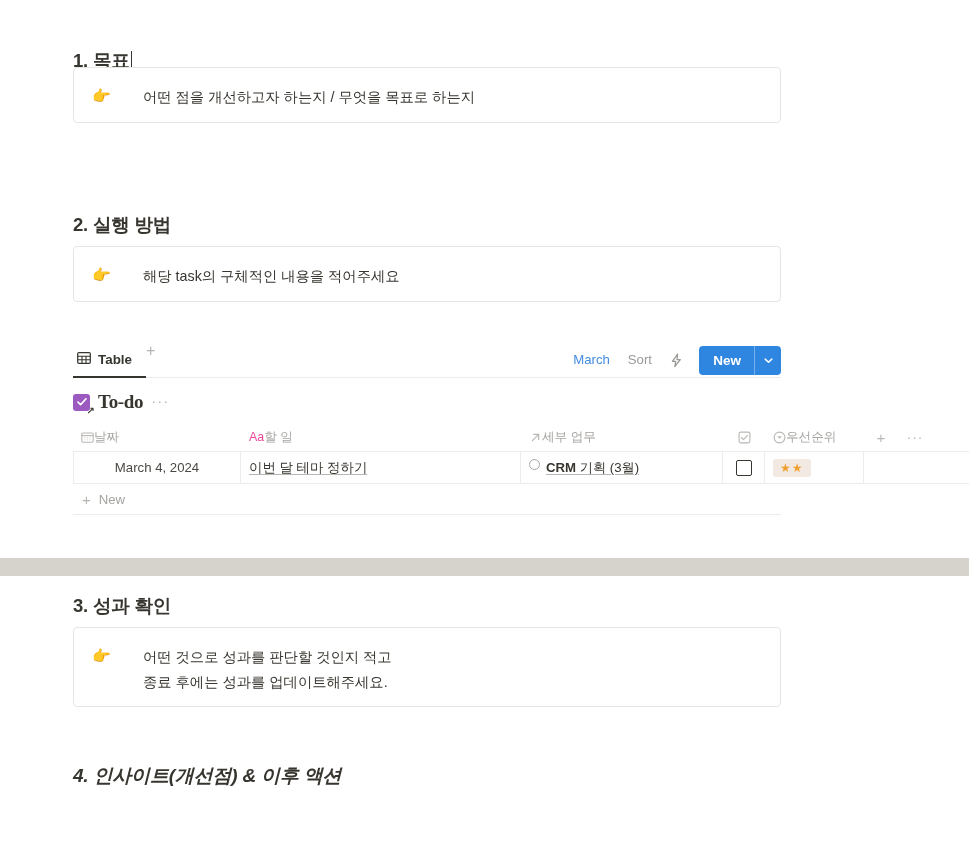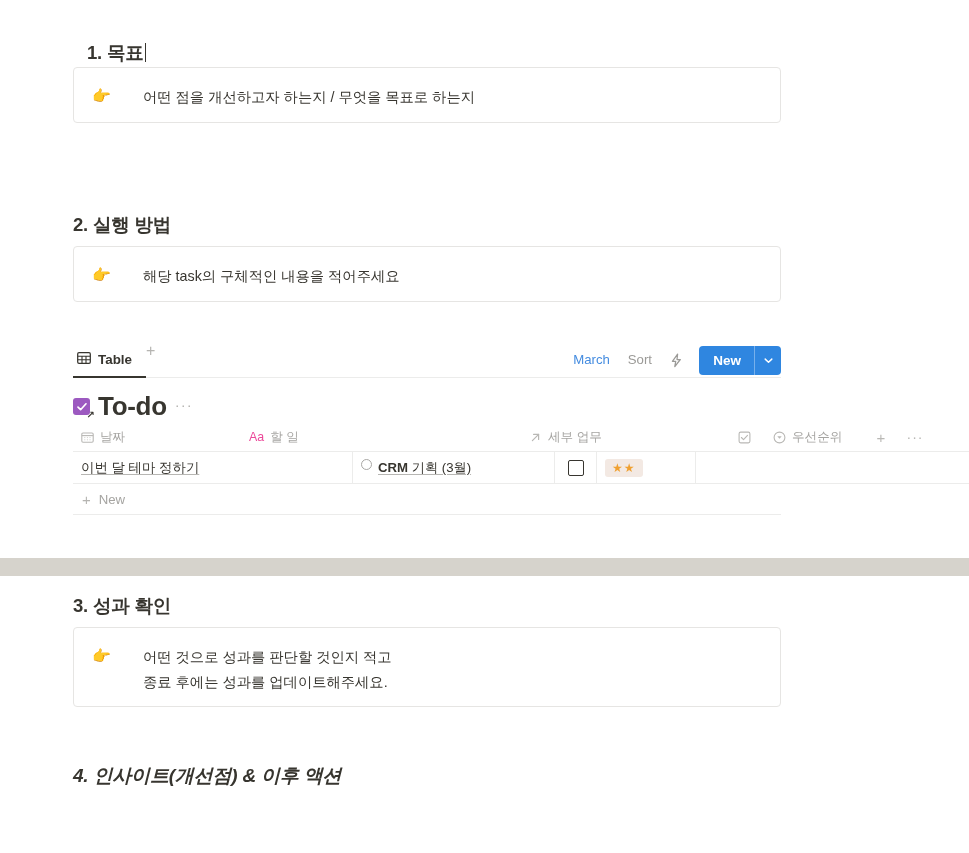--- a/index.html
+++ b/index.html
@@ -162,38 +162,39 @@
   .db-icon svg { display:block; }
   .db-icon .linkarrow {
     position: absolute;
     right: -5px; bottom: -5px;
     color: #37352f;
     font-size: 10px;
     line-height: 1;
     font-weight: 700;
   }
   .db-name {
-    font-size: 26px;
+    font-size: 19px;
     font-weight: 700;
     color: #37352f;
     letter-spacing: -0.3px;
+    font-family: Liberation Serif, serif;
   }
   .db-dots { color: #b5b4b1; font-size: 15px; letter-spacing: 1px; line-height: 1; padding-bottom:4px;}
 
   
   .tbl { position: absolute; left: 73px; top: 80px; width: 896px; }
 
   .thead {
     display: flex;
     height: 29px;
     align-items: center;
     border-bottom: 1px solid #ececeb;
   }
   .th {
-    display: flex; align-items: center; gap: 6px;
+    display: flex; align-items: center; 
     height: 29px;
     font-size: 12.6px;
     color: #a5a4a1;
     padding: 0 8px;
     overflow: hidden;
     white-space: nowrap;
   }
   .th .thi { display: flex; align-items: center; color: #b9b8b5; }
   .c1 { width: 168px; }
   .c2 { width: 280px; }
@@ -255,21 +256,21 @@
     width: 708px;
   }
   .newrow .np { font-size: 15px; color: #b5b4b1; line-height: 1; }
   .newrow .nl { font-size: 13.2px; color: #a5a4a1; }
 </style>
 </head>
 <body>
 
 <div class="page">
 
-  <div class="heading" style="left:73px; top:40px;margin-left:14px;">
+  <div class="heading" style="left:73px; top:48px;">
     <span>1. 목표</span><span class="caret"></span>
   </div>
   <div class="callout" style="top:67px; height:56px;">
     <div class="emoji">👉</div>
     <div class="ctext">어떤 점을 개선하고자 하는지 / 무엇을 목표로 하는지</div>
   </div>
 
   <div class="heading" style="left:73px; top:212px;">
     <span>2. 실행 방법</span>
   </div>
@@ -392,20 +393,21 @@
         </div>
         <div class="th c6">
           <span style="font-size:15px;color:#b9b8b5;line-height:1;">+</span>
         </div>
         <div class="th c7">
           <span style="font-size:14px;color:#b9b8b5;line-height:1;letter-spacing:1px;">···</span>
         </div>
       </div>
 
       <div class="trow">
+        <div class="td first c1">March 4, 2024</div>
         <div class="td c2">
           <span class="underlink">이번 달 테마 정하기</span>
         </div>
         <div class="td c3">
           <span class="relpill">
             <span class="relcircle"></span>
             <span class="relname underlink"><span>CRM</span><span class="reg"> 기획 (3월)</span></span>
           </span>
         </div>
         <div class="td c4">

